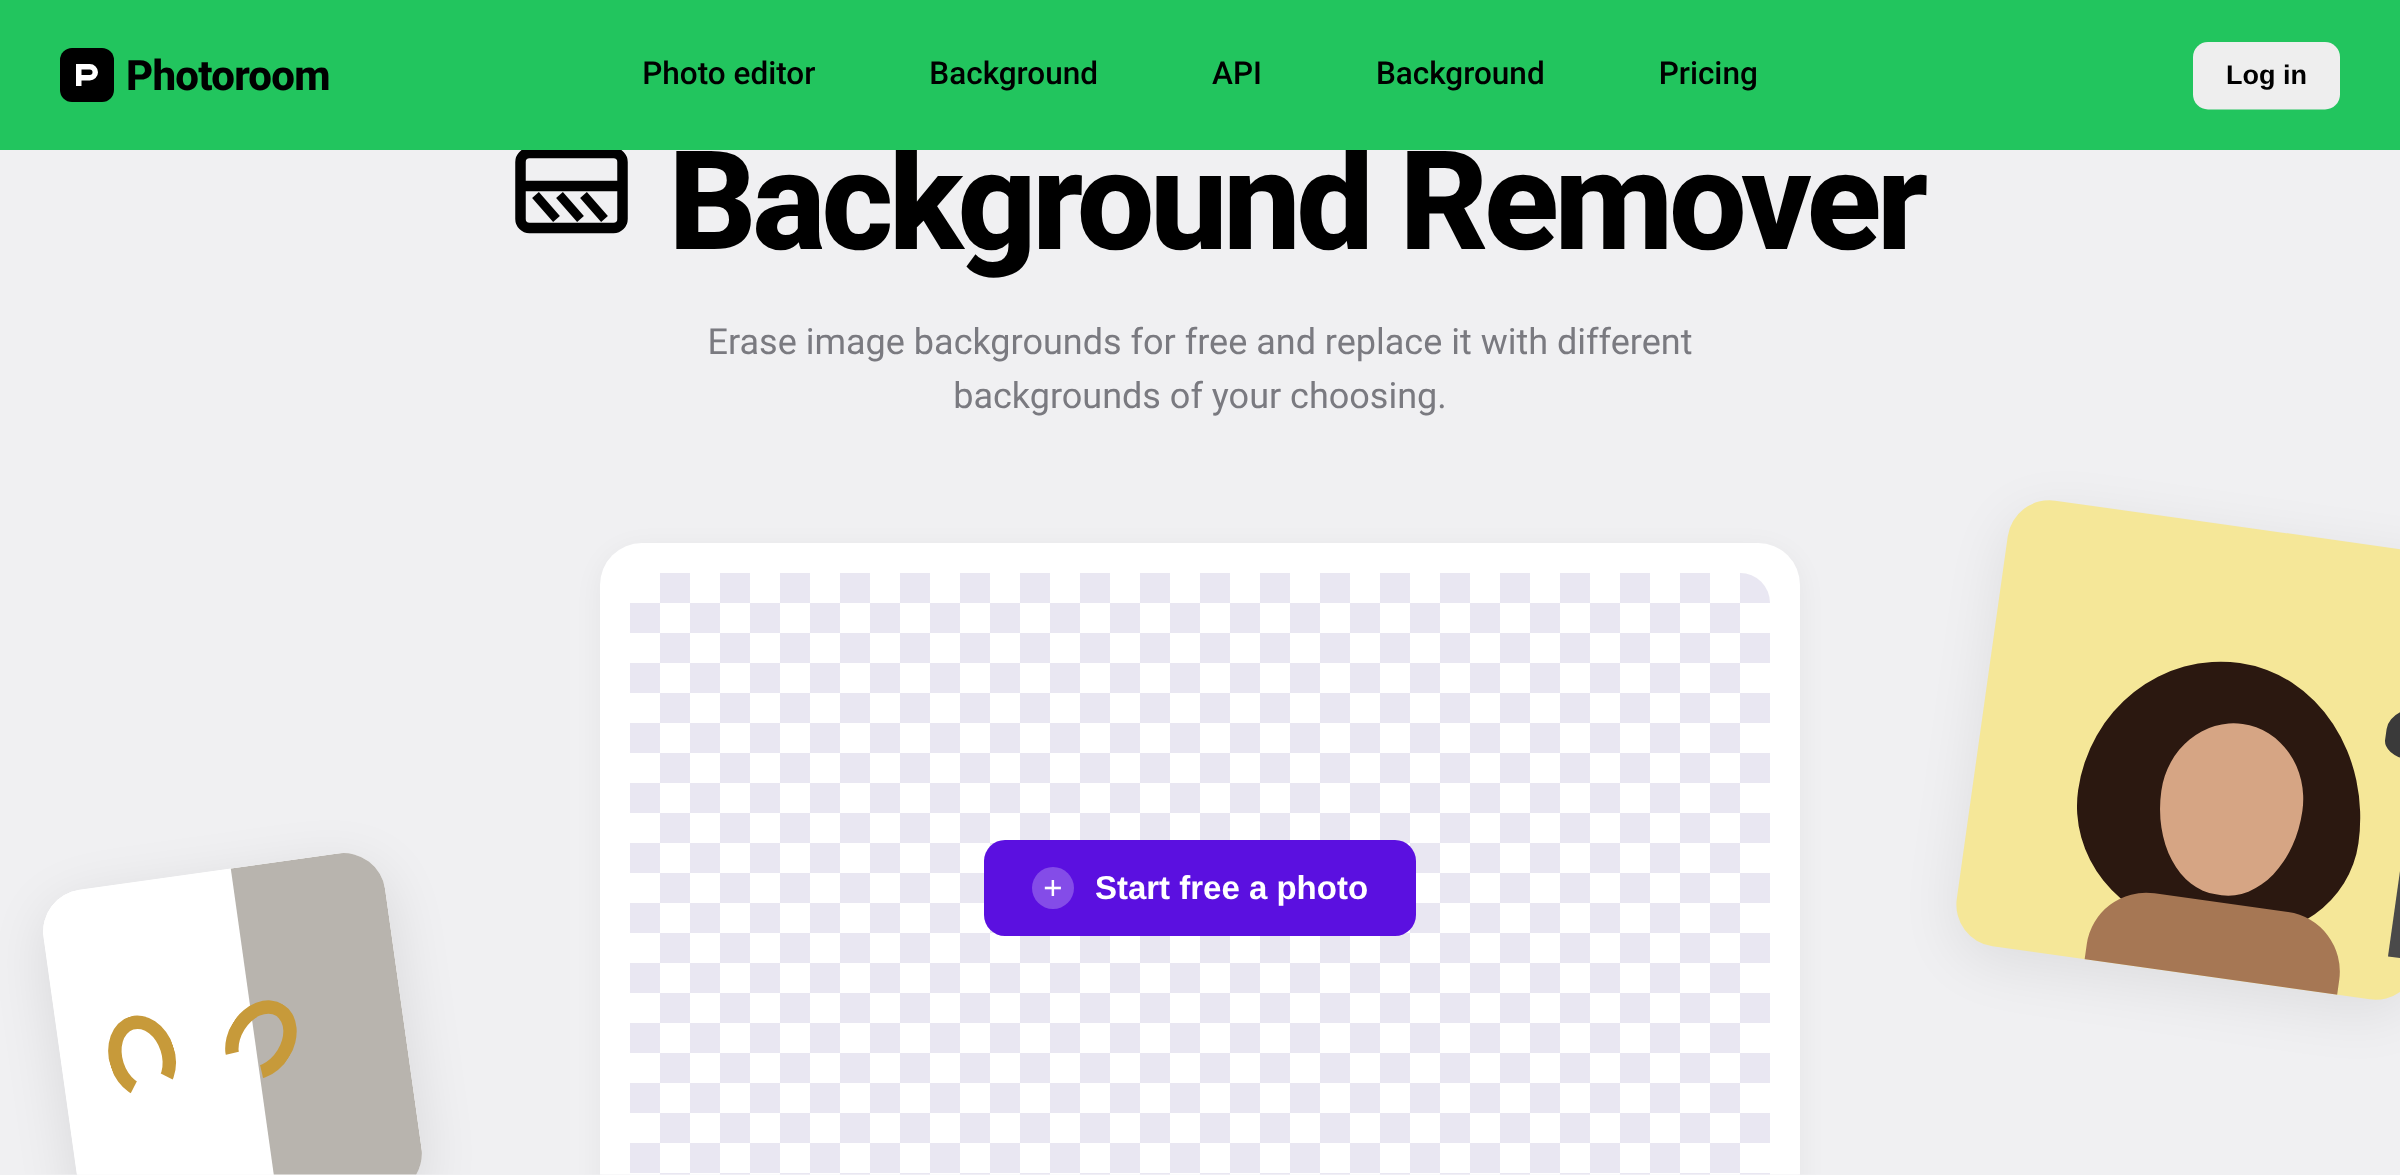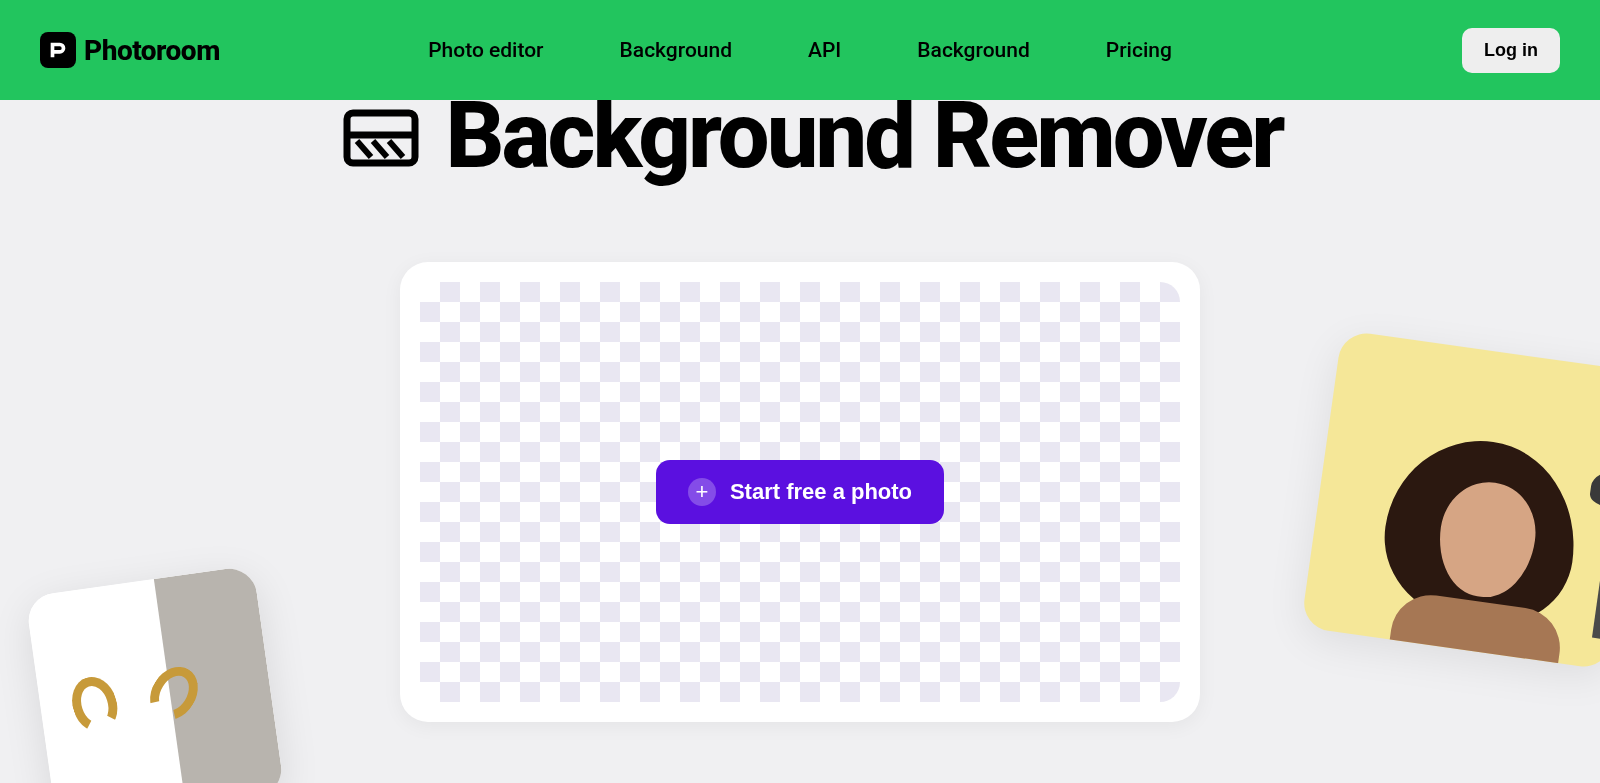--- a/index.html
+++ b/index.html
@@ -86,21 +86,20 @@
       color: #fff;
       cursor: pointer;
     }
     .hero {
       text-align: center;
       padding-top: 0;
       position: relative;
     }
     .hero-title-row {
       display: flex;
-      align-items: center;
       justify-content: center;
       gap: 24px;
       margin-top: -10px;
       padding-left: 24px;
     }
     .hero-icon {
       width: 80px;
       height: 70px;
       display: flex;
       align-items: flex-end;
@@ -315,20 +314,21 @@
       <svg width="80" height="66" viewBox="0 0 80 66">
         <rect x="6" y="8" width="68" height="50" rx="6" fill="none" stroke="#000" stroke-width="7"></rect>
         <line x1="6" y1="30" x2="74" y2="30" stroke="#000" stroke-width="7"></line>
         <line x1="16" y1="36" x2="30" y2="52" stroke="#000" stroke-width="6"></line>
         <line x1="32" y1="36" x2="46" y2="52" stroke="#000" stroke-width="6"></line>
         <line x1="48" y1="36" x2="62" y2="52" stroke="#000" stroke-width="6"></line>
       </svg>
     </div>
     <h1 class="hero-title">Background Remover</h1>
   </div>
+  <p class="hero-subtitle">Erase image backgrounds for free and replace it with different backgrounds of your choosing.</p>
 
   <div class="upload-card">
     <div class="upload-inner">
       <button class="upload-btn">
         <span class="plus-icon">+</span>
         <span>Start free a photo</span>
       </button>
     </div>
   </div>
 

